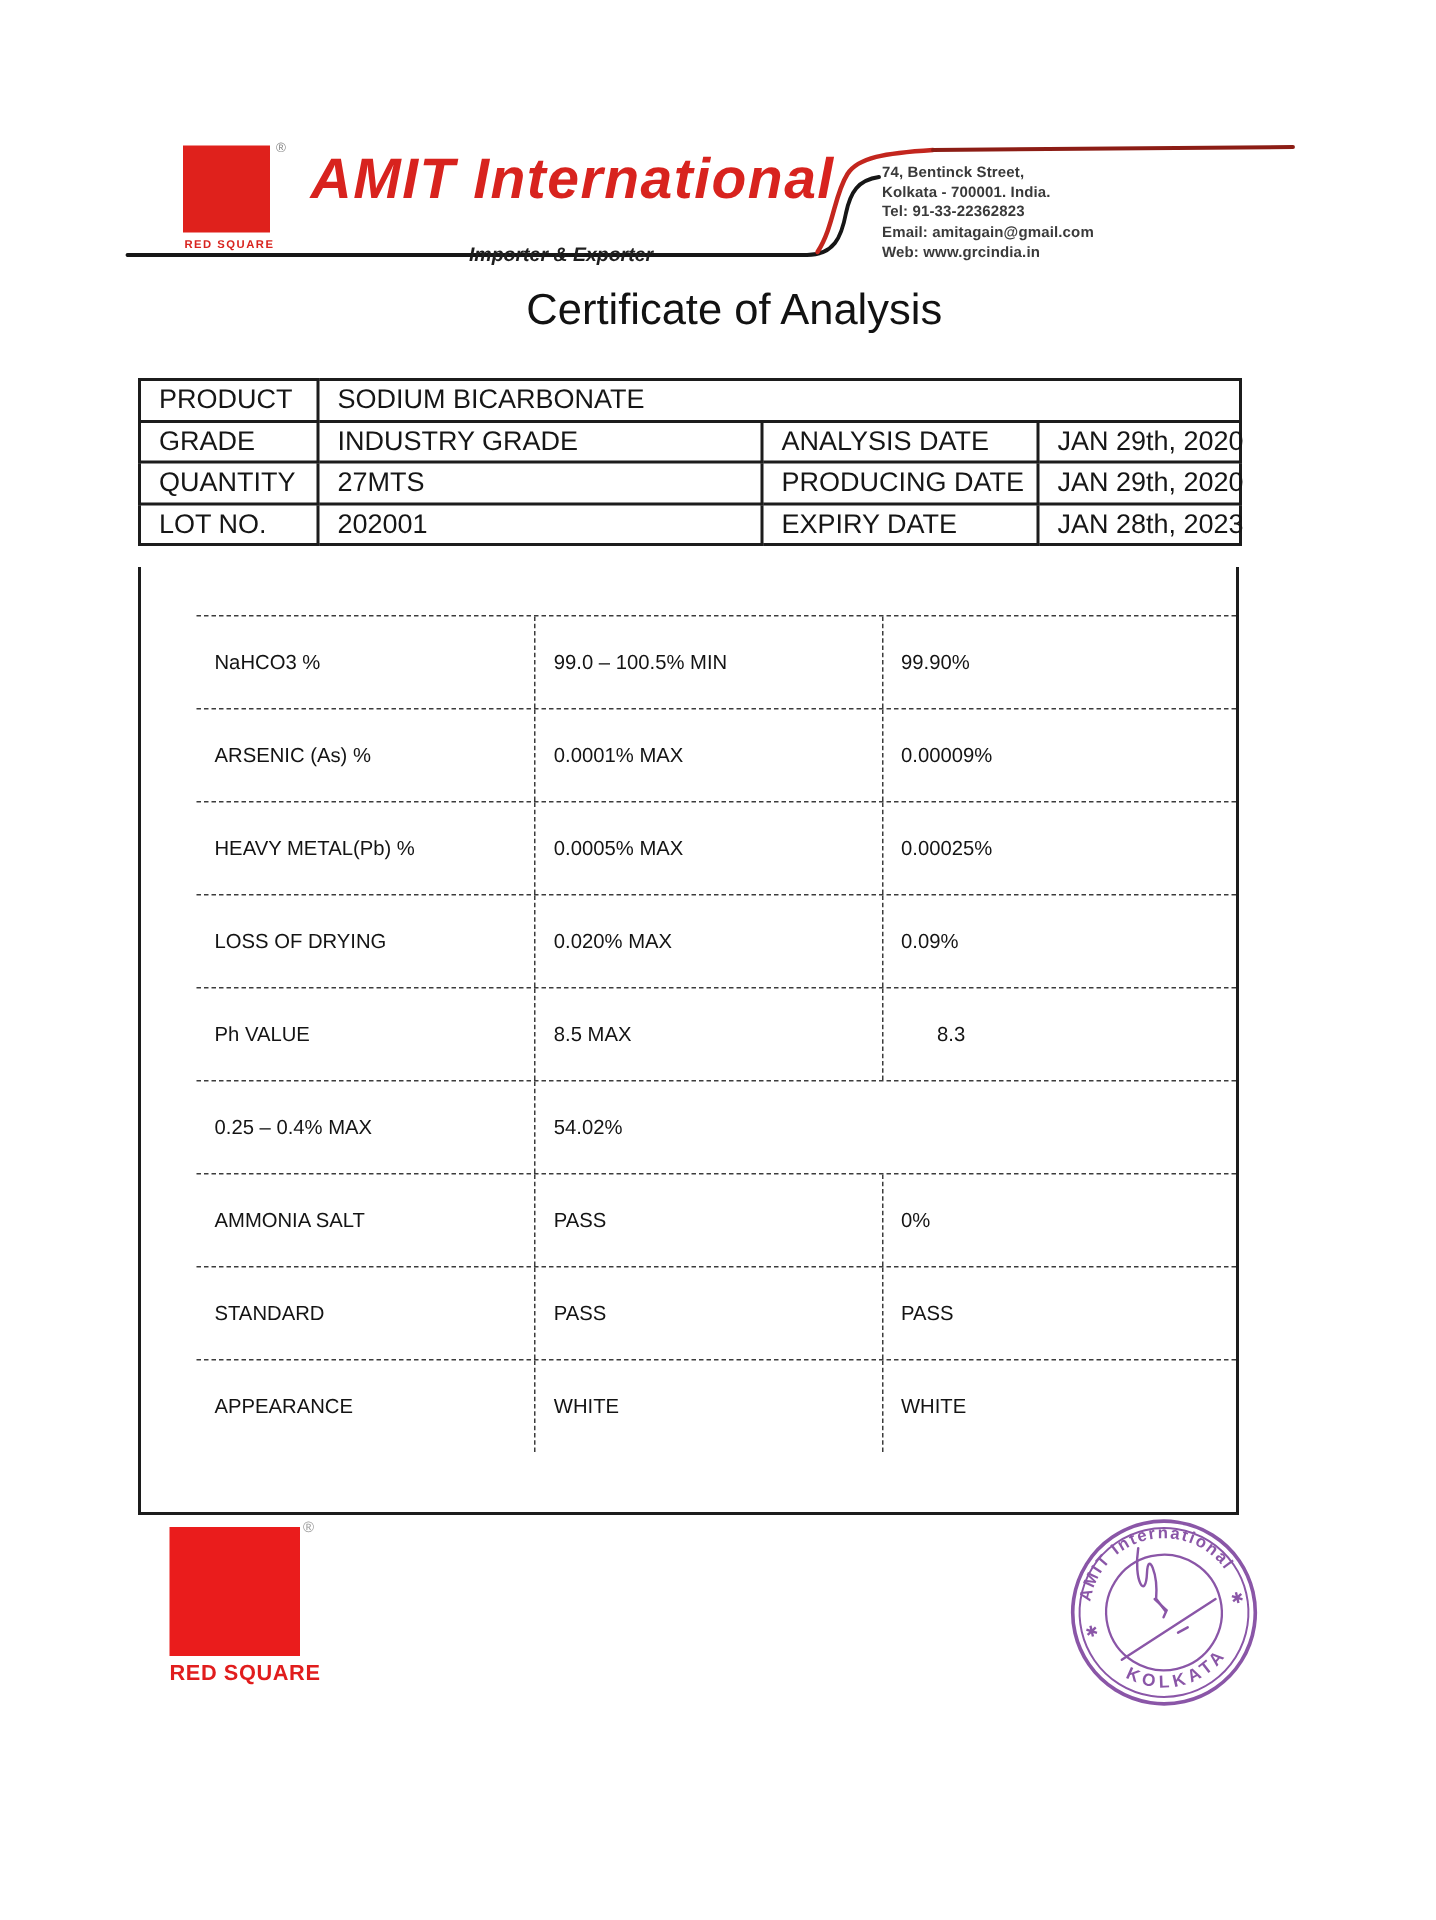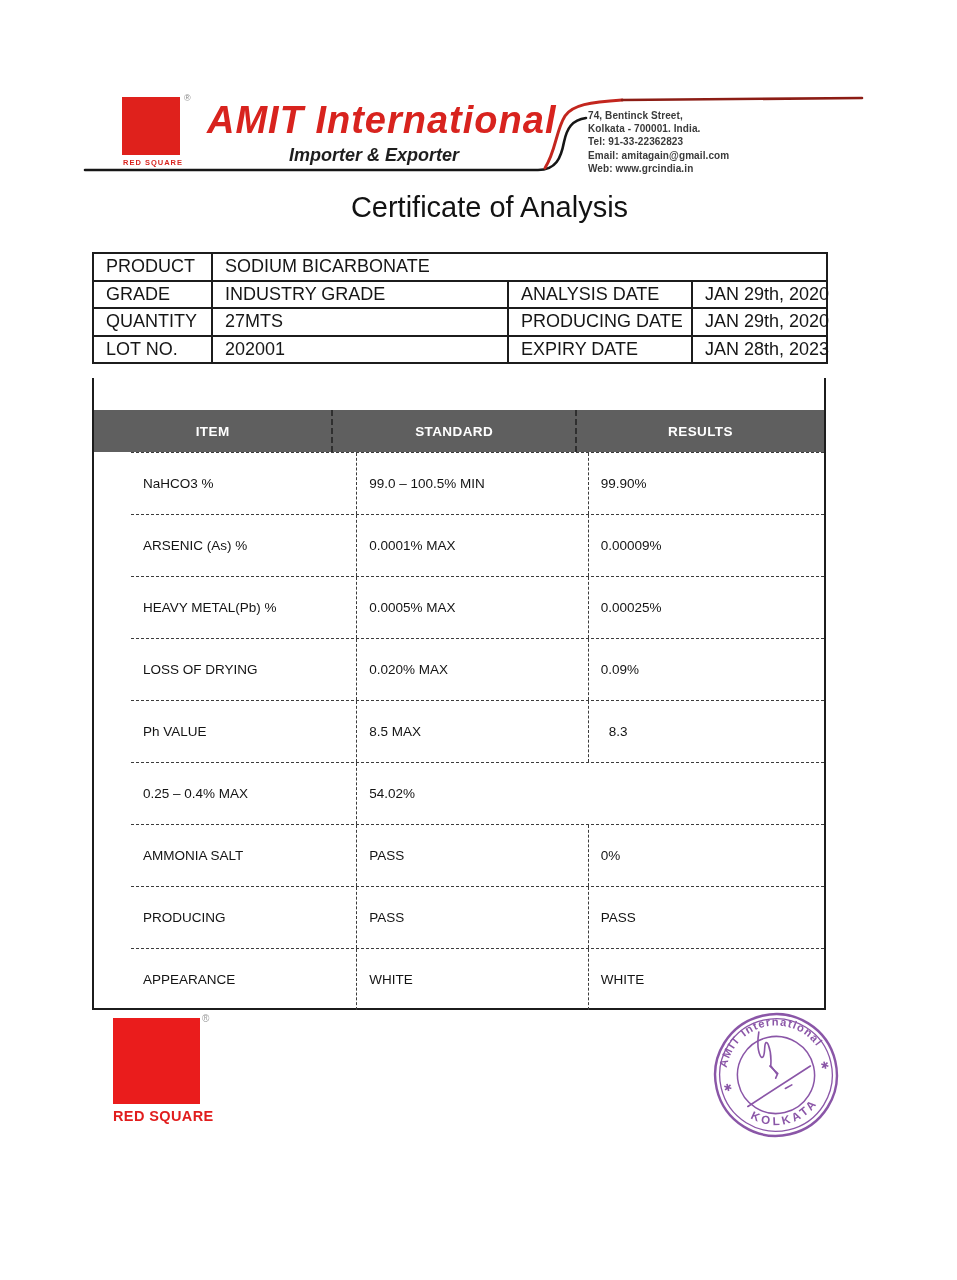--- a/index.html
+++ b/index.html
@@ -15,22 +15,22 @@
   .reg-top { position:absolute; left:62px; top:-4px; font-size:9px; color:#8a8a8a; }
   .logo-caption {
     margin-top:3px; font-size:7.5px; font-weight:bold; color:#d8231e;
     letter-spacing:1px; text-align:center; white-space:nowrap;
   }
   .company-name {
     position:absolute; left:207px; top:101px; font-size:38px; line-height:38px;
     font-weight:bold; font-style:italic; color:#d8231e; letter-spacing:1px; white-space:nowrap;
   }
   .tagline {
-    position:absolute; left:208px; top:145px; width:332px; text-align:center;
-    font-size:18px; font-weight:bold; font-style:italic; color:#1e1e1e;
+    position:absolute; left:208px; top:162px; width:332px; text-align:center;
+    font-size:13px; font-weight:bold; font-style:italic; color:#1e1e1e;
   }
   .header-swoosh { position:absolute; left:0; top:85px; width:880px; height:100px; }
   .contact {
     position:absolute; left:588px; top:109px; font-size:10px; font-weight:700;
     color:#3a3a3a; line-height:13.2px; letter-spacing:0.1px;
   }
 
   
   .doc-title {
     position:absolute; left:0; top:191px; width:100%; text-align:center;
@@ -64,21 +64,21 @@
   .r-head > div + div { border-left:2px dashed #2f2f2f; }
   .r-row {
     display:grid; grid-template-columns:32.5% 33.4% 34.1%;
     height:62px; border-top:1.5px dashed #3c3c3c;margin-left:37px;
   }
   .r-row > div {
     display:flex; align-items:center; padding-left:12px;
     font-size:13.5px; color:#141414; white-space:nowrap;
   }
   .r-row > div + div { border-left:1.5px dashed #3c3c3c; }
-  .r-row > .cell-indent { padding-left:20px; }
+  .r-row > .cell-indent { padding-left:36px; }
 
   
   .footer-square-wrap { position:absolute; left:113px; top:1018px; width:90px; }
   .footer-square { width:87px; height:86px; background:#ea1c1c; }
   .reg-bottom { position:absolute; left:89px; top:-5px; font-size:10px; color:#9a9a9a; }
   .footer-caption {
     margin-top:4px; font-size:14.5px; font-weight:bold; color:#e11d1d;
     letter-spacing:0.4px; white-space:nowrap;
   }
   .stamp { position:absolute; left:705px; top:1004px; width:142px; height:142px; opacity:0.88; }
@@ -142,25 +142,20 @@
       <td>202001</td>
       <td>EXPIRY DATE</td>
       <td>JAN 28th, 2023</td>
     </tr>
   </tbody>
     </table>
 
   <div class="results-frame">
     <div class="gap-row"></div>
 
-    <div class="r-head">
-      <div>ITEM</div>
-      <div>STANDARD</div>
-      <div>RESULTS</div>
-    </div>
 
     <div class="r-row">
       <div>NaHCO3 %</div>
       <div>99.0 – 100.5% MIN</div>
       <div>99.90%</div>
     </div>
     <div class="r-row">
       <div>ARSENIC (As) %</div>
       <div>0.0001% MAX</div>
       <div>0.00009%</div>
@@ -183,21 +178,21 @@
     <div class="r-row">
       <div>0.25 – 0.4% MAX</div>
       <div>54.02%</div>
     </div>
     <div class="r-row">
       <div>AMMONIA SALT</div>
       <div>PASS</div>
       <div>0%</div>
     </div>
     <div class="r-row">
-      <div>PRODUCING</div>
+      <div>STANDARD</div>
       <div>PASS</div>
       <div>PASS</div>
     </div>
     <div class="r-row">
       <div>APPEARANCE</div>
       <div>WHITE</div>
       <div>WHITE</div>
     </div>
   </div>
 

